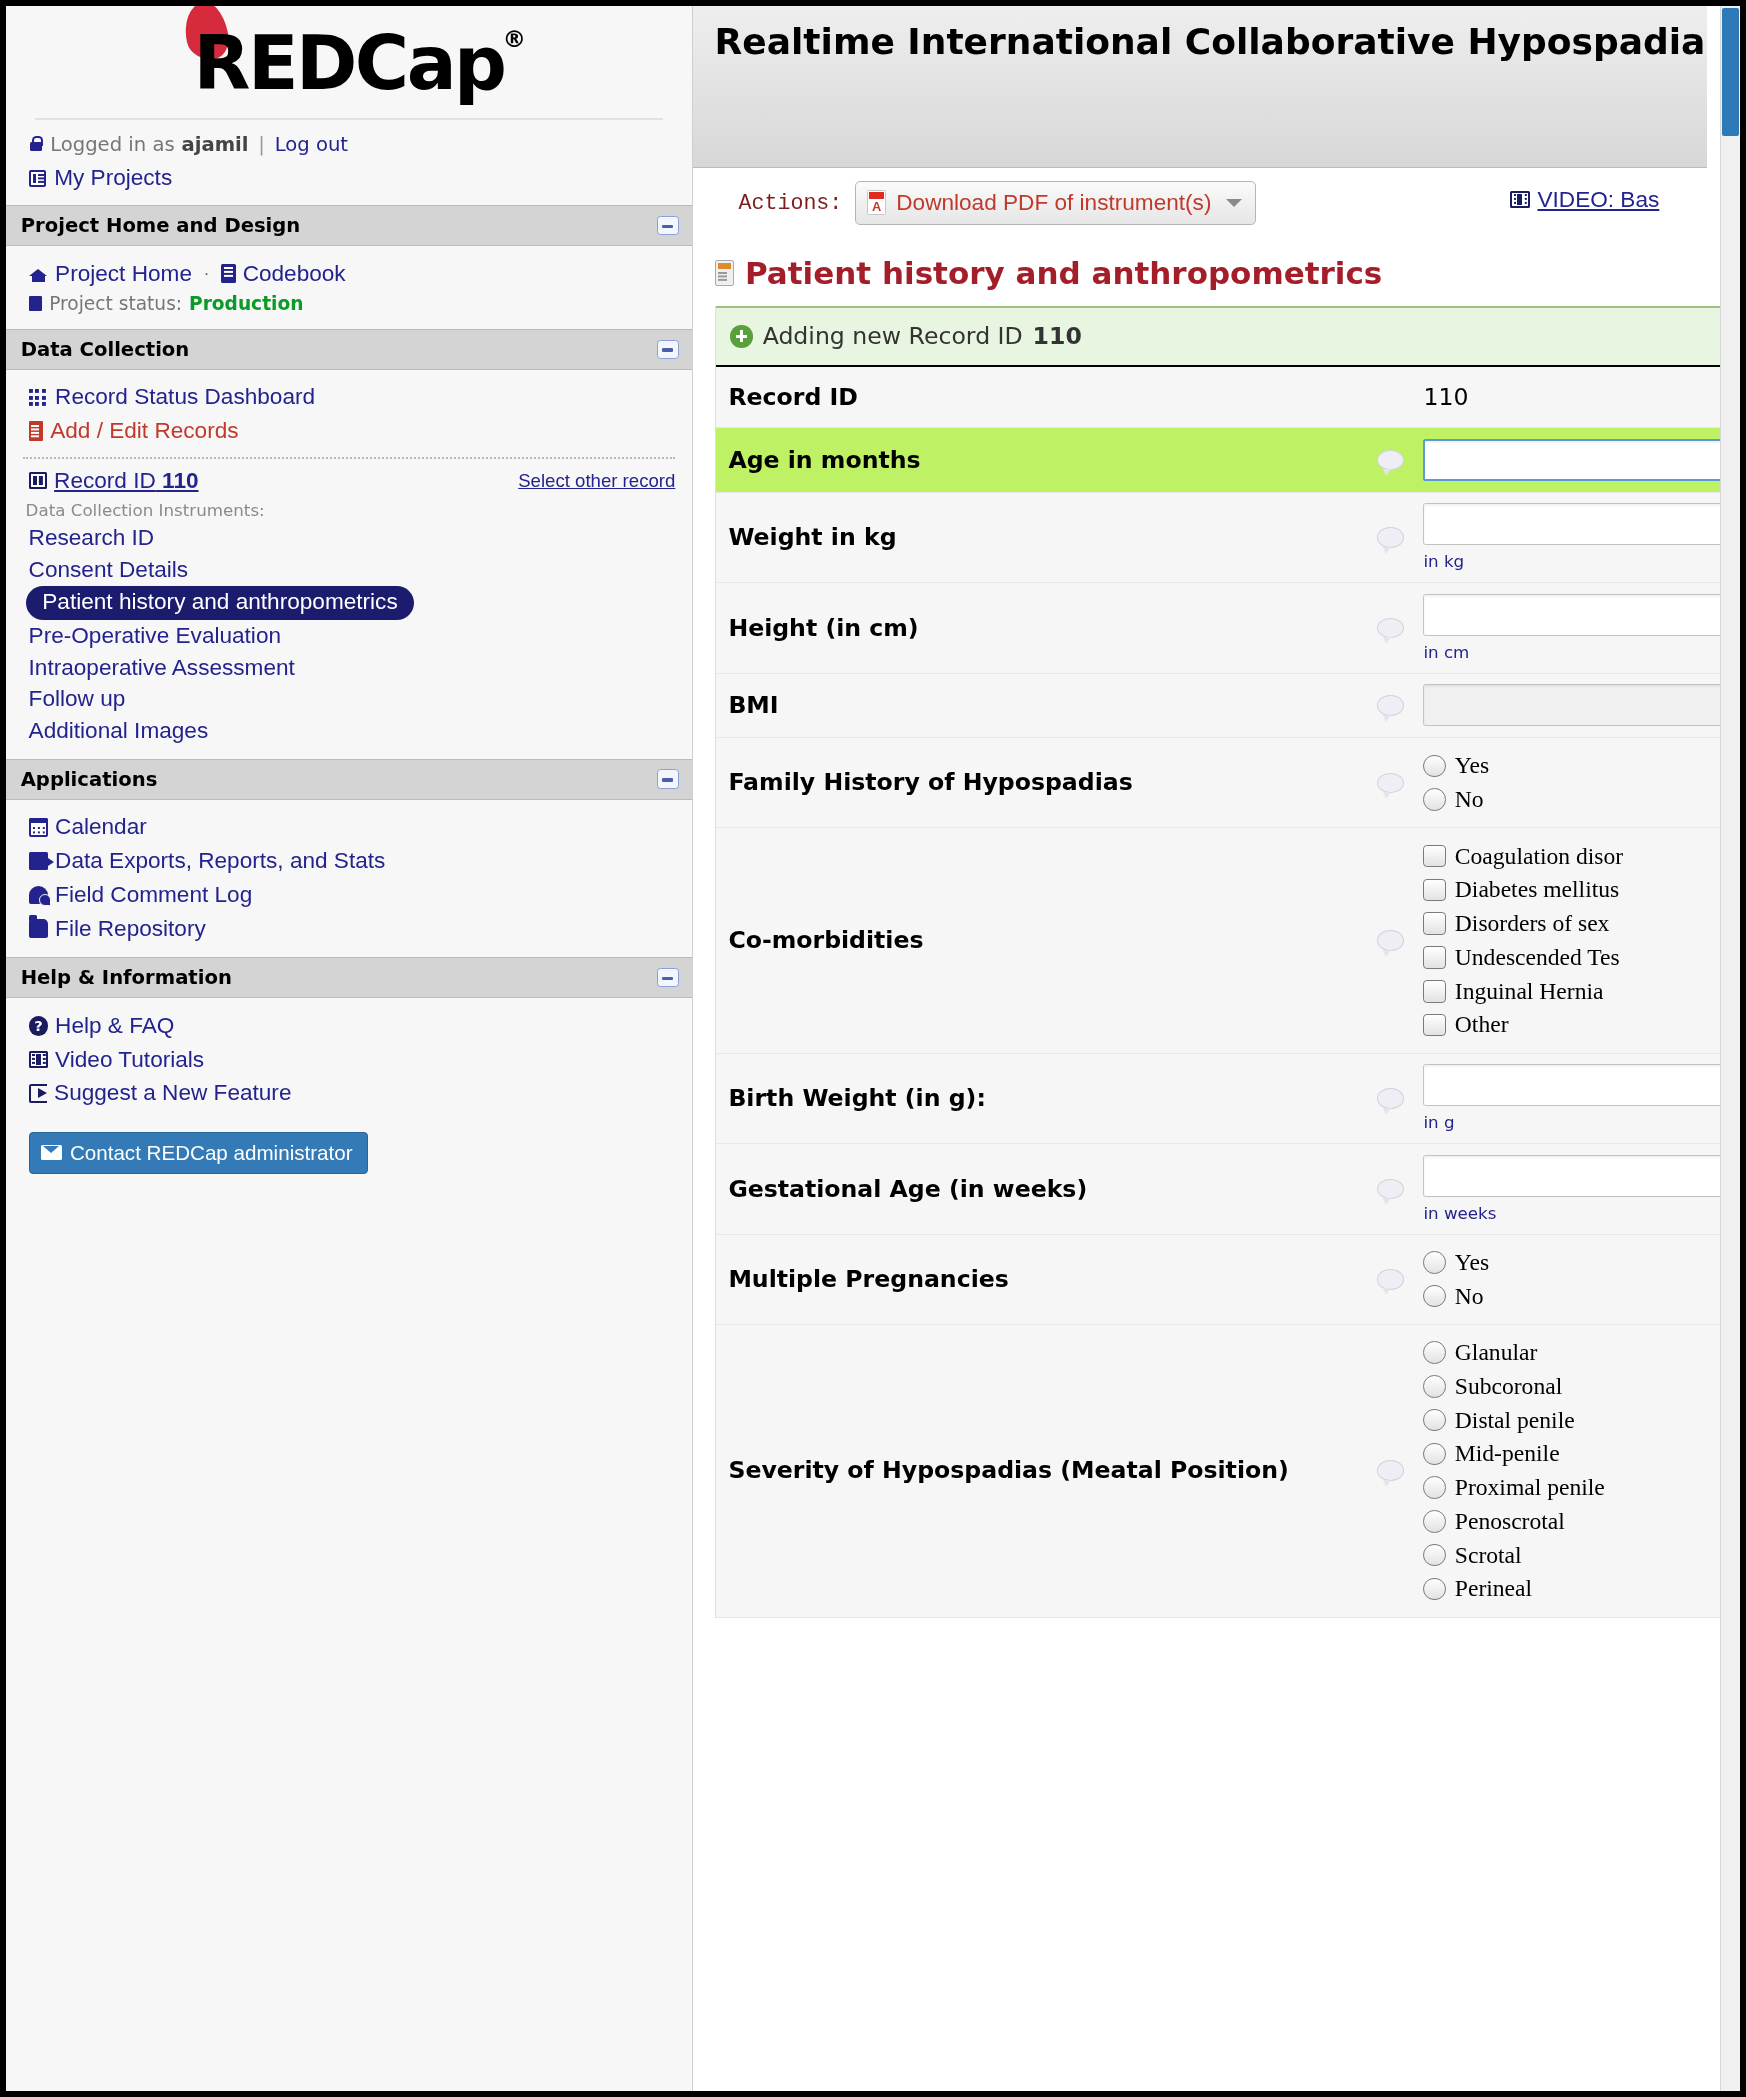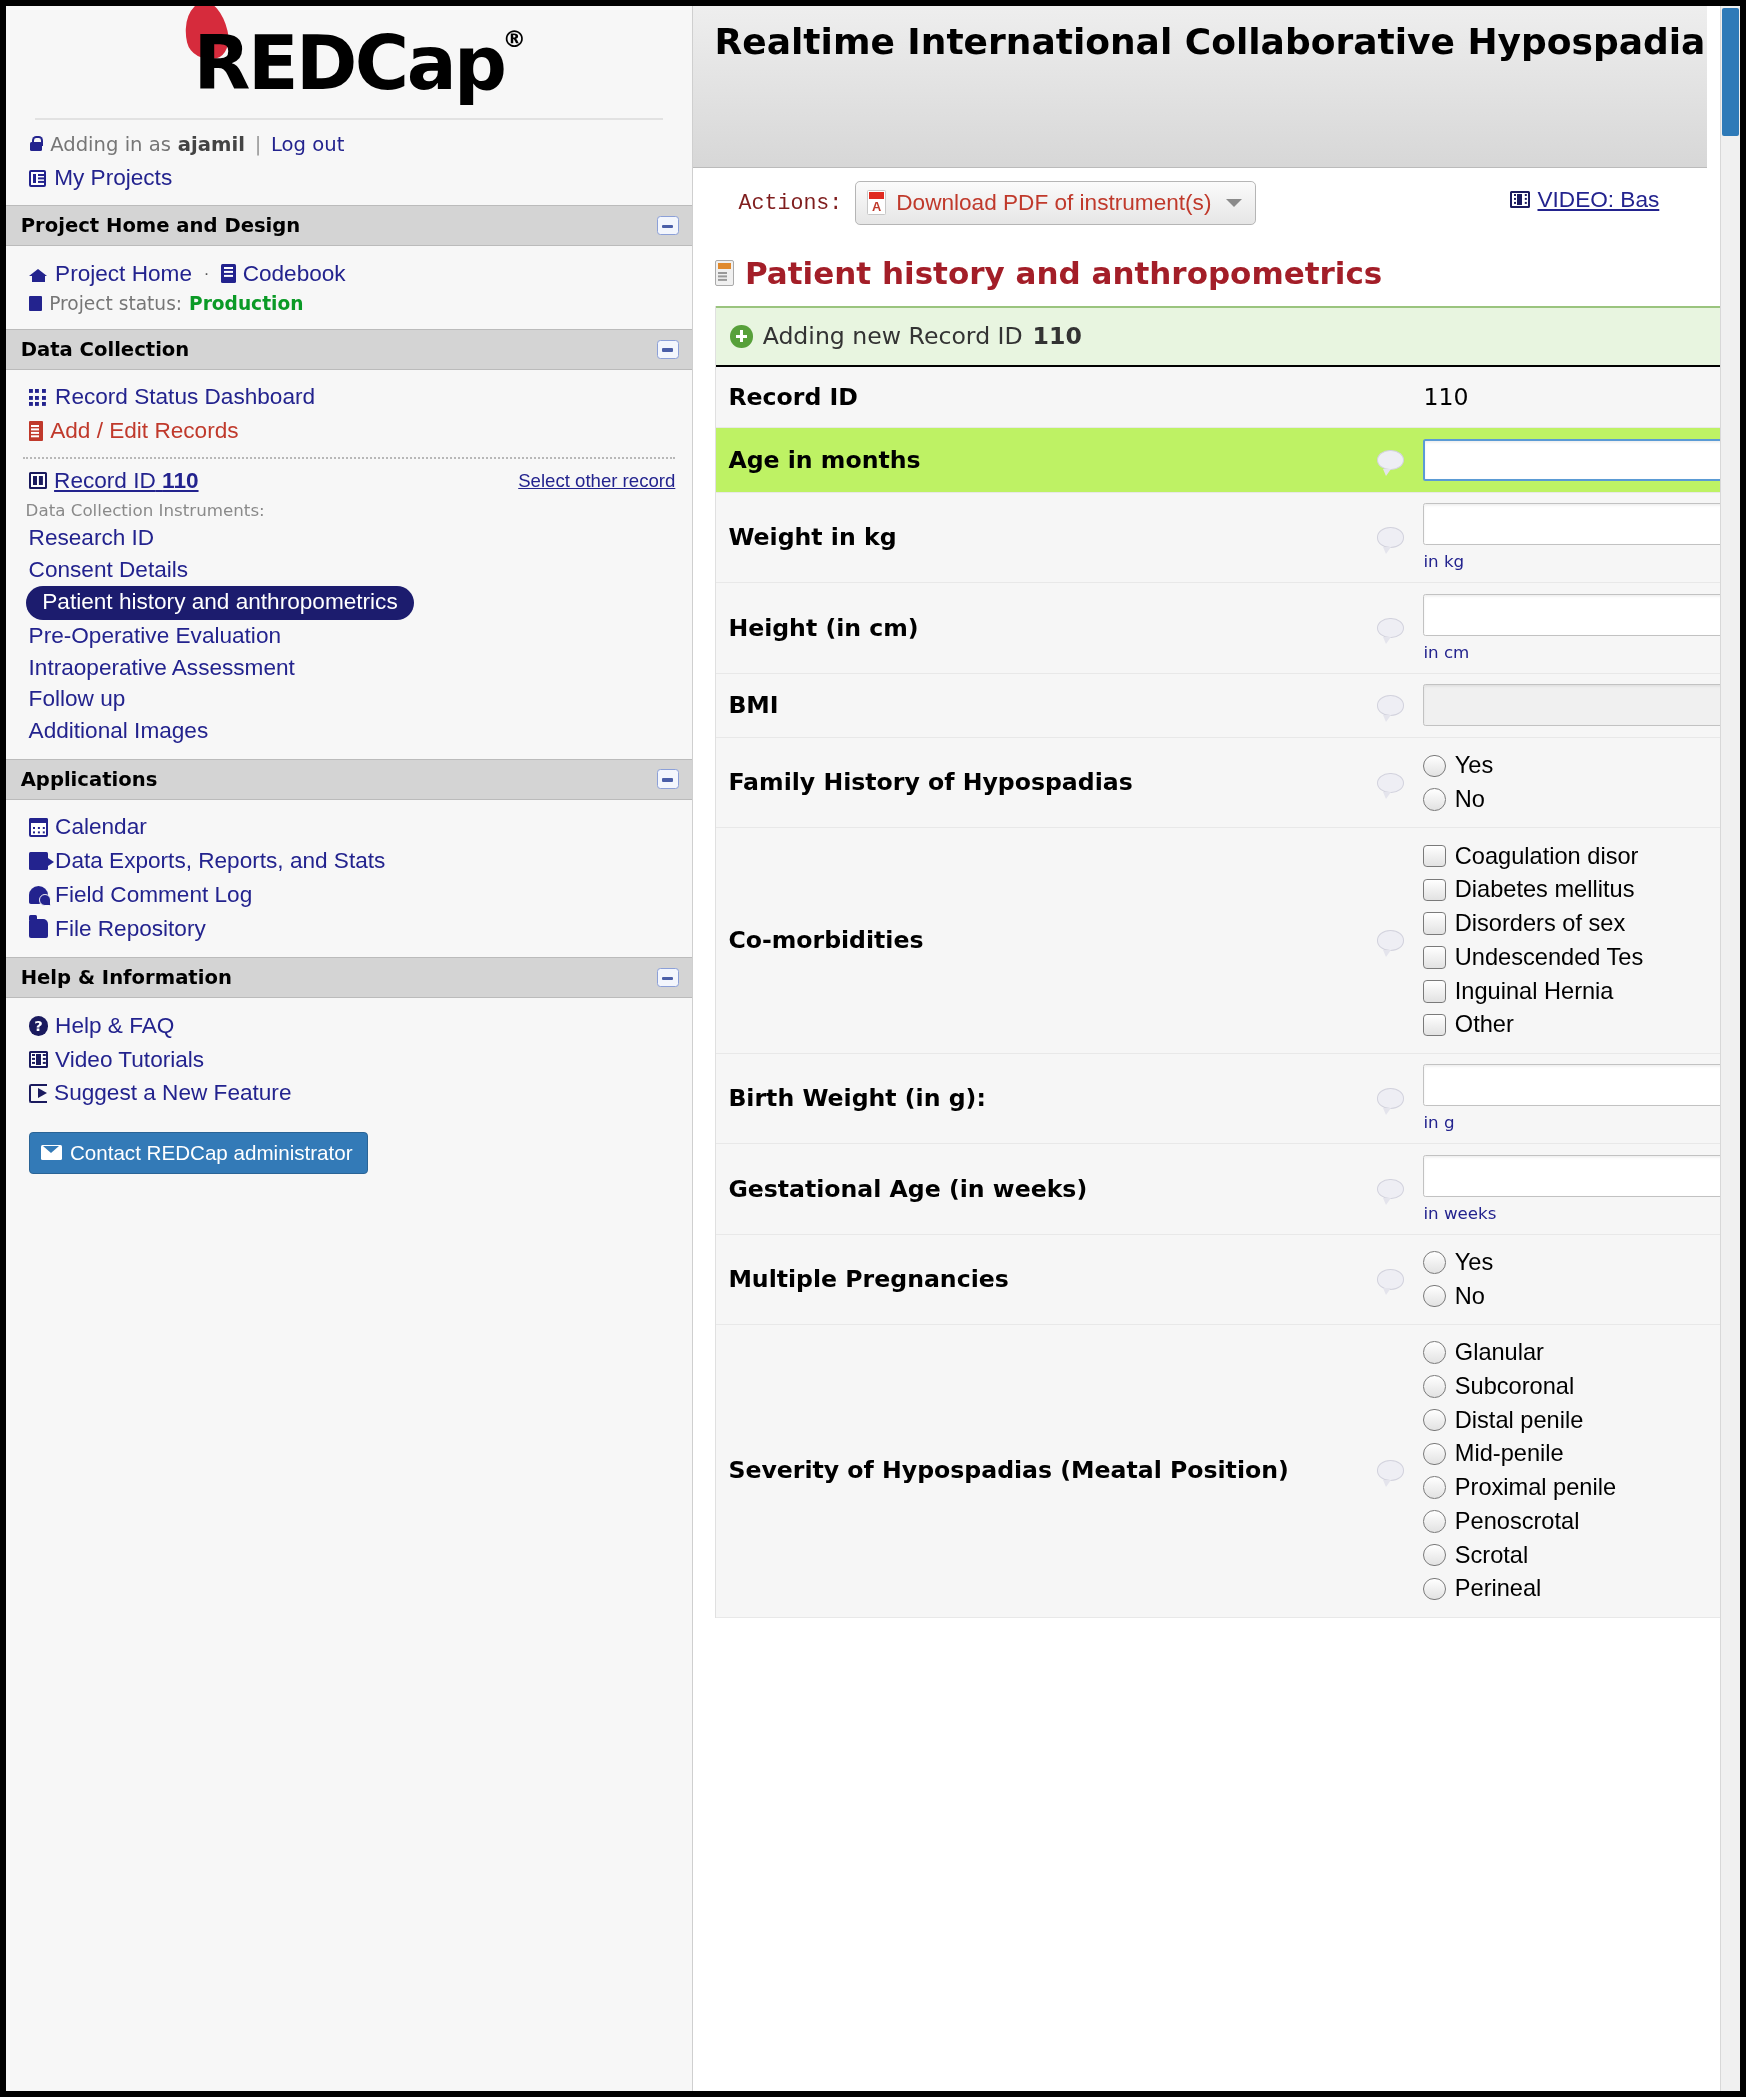--- a/index.html
+++ b/index.html
@@ -487,21 +487,21 @@
   .plain-val{
     font-size:23.6px;color:#000;
     font-family:"DejaVu Sans",sans-serif;
   }
 
   .opt{
     display:flex;align-items:center;gap:8.8px;
     padding: 3.4px 0;
     font-size:23.6px;color:#000;
     white-space:nowrap;
-    font-family:Liberation Sans, sans-serif;
+    font-family:Liberation Serif, serif;
   }
   .radio{
     width:22.6px;height:22.6px;flex:0 0 22.6px;border-radius:50%;
     background: linear-gradient(#ffffff,#e2e2e2);
     border:1.5px solid #7a7a7a;
   }
   .checkbox{
     width:22.6px;height:22.6px;flex:0 0 22.6px;border-radius:3.9px;
     background: linear-gradient(#ffffff,#e2e2e2);
     border:1.5px solid #7a7a7a;
@@ -534,21 +534,21 @@
       <div class="logo">
         <span class="blob"></span>
         <span class="txt">REDCap</span>
         <span class="reg">®</span>
       </div>
     </div>
     <div class="sep-line"></div>
 
     <div class="login-row">
       <span class="lock-icon"></span>
-      <span>Adding in as</span>
+      <span>Logged in as</span>
       <b>ajamil</b>
       <span class="sepbar">|</span>
       <a href="#">Log out</a>
     </div>
 
     <div class="myprojects">
       <span class="grid-icon"></span>
       <span>My Projects</span>
     </div>
 

